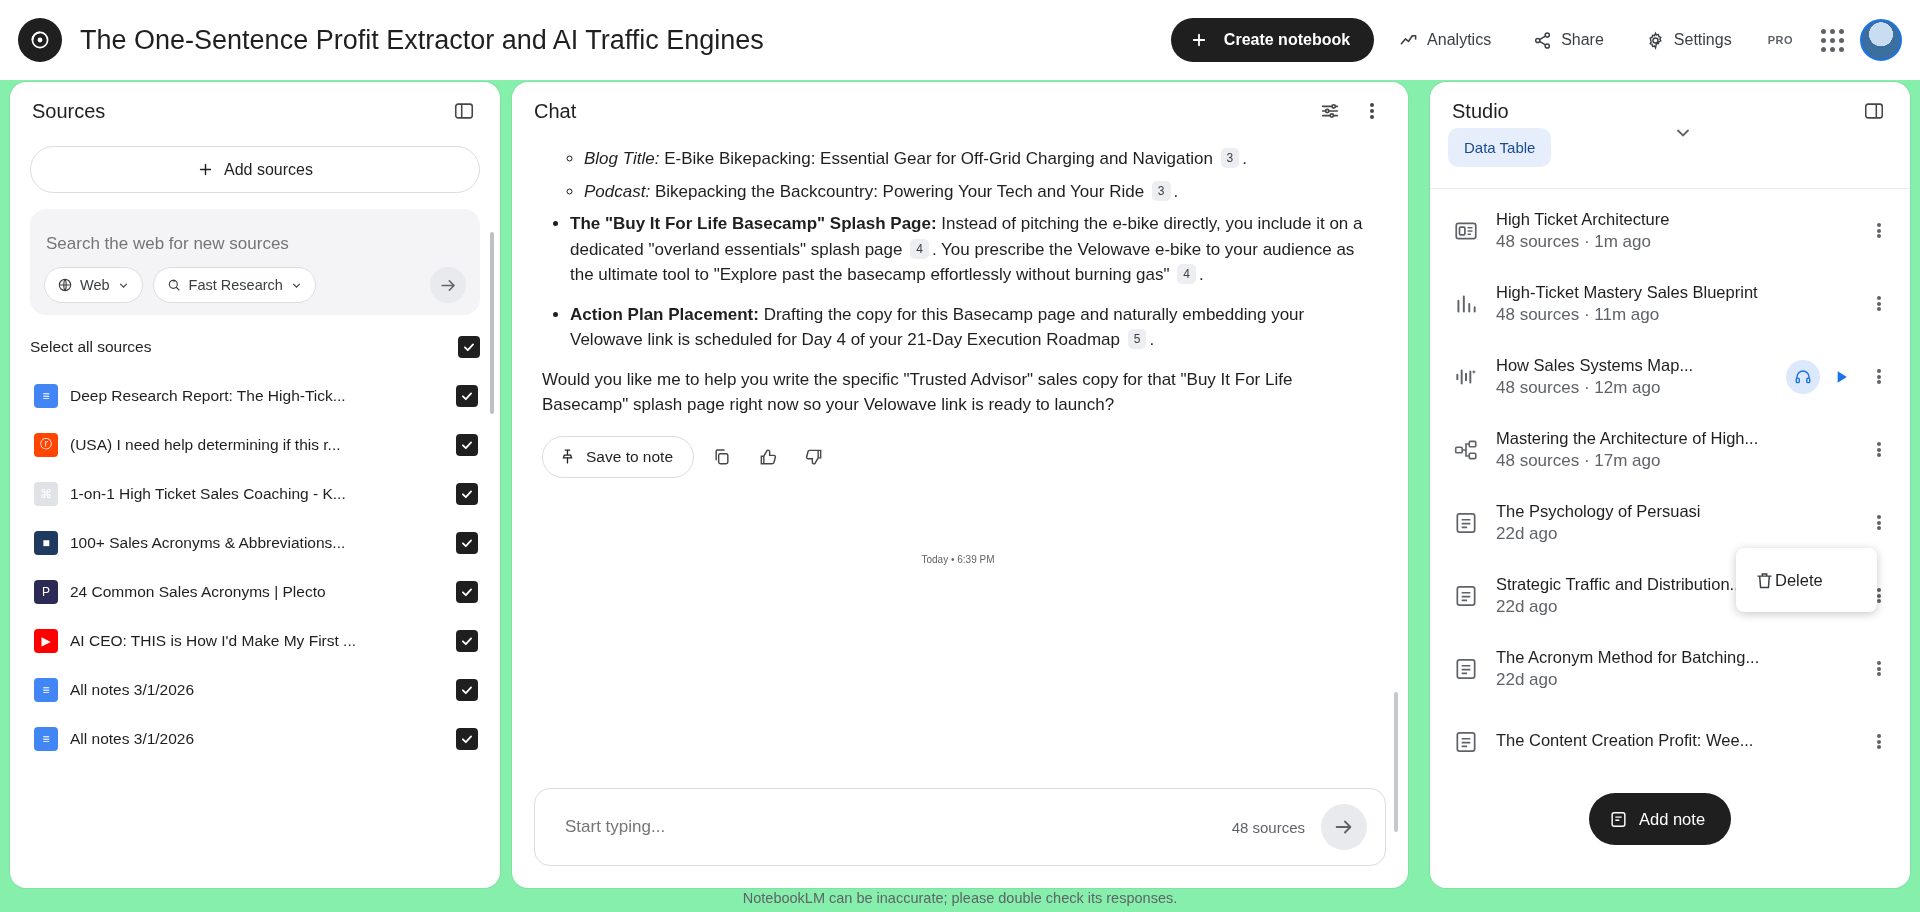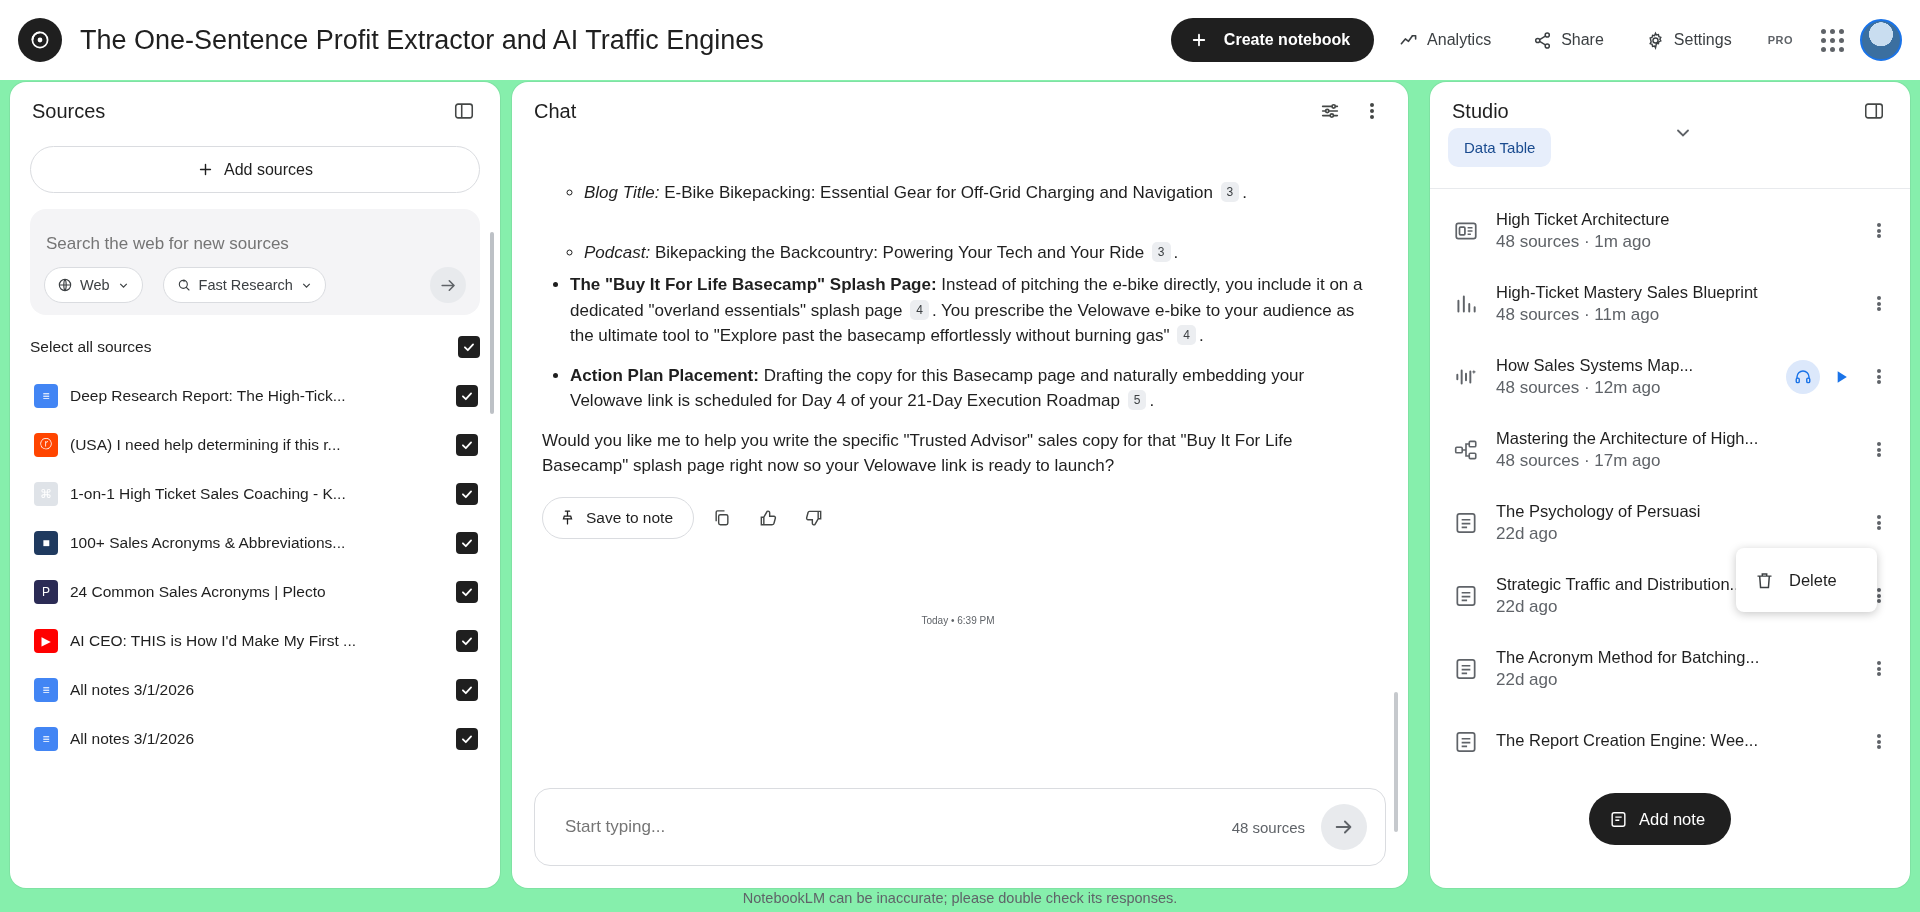--- a/index.html
+++ b/index.html
@@ -73,21 +73,21 @@
     font-size: 16px; color: #1f1f1f; cursor: pointer; background: #fff;
   }
   .search-box {
     margin: 16px 20px 0 20px; background: #f4f4f6; border-radius: 16px; padding: 12px 14px 12px 14px;
   }
   .search-row { display: flex; align-items: center; gap: 12px; height: 34px; flex-direction: column; }
   .search-input {
     border: none; background: transparent; outline: none; font-size: 17px;
     color: #5f6368; width: 100%; font-family: "Liberation Sans", sans-serif;
   }
-  .chip-row { display: flex; align-items: center; gap: 20px; margin-top: 12px; }
+  .chip-row { display: flex; align-items: center; gap: 10px; margin-top: 12px; }
   .chip {
     height: 36px; border: 1px solid #dadce0; background: #fff; border-radius: 999px;
     display: flex; align-items: center; gap: 7px; padding: 0 12px; font-size: 14.5px;
     color: #3c4043; cursor: pointer;
   }
   .go-btn {
     margin-left: auto; width: 36px; height: 36px; border-radius: 50%; background: #e8eaed;
     display: flex; align-items: center; justify-content: center; color: #5f6368; cursor: pointer;
   }
   .select-all-row {
@@ -118,21 +118,21 @@
   #chat-panel { left: 512px; top: 82px; width: 896px; height: 806px; }
   .chat-body {
     position: absolute; top: 58px; left: 0; width: 896px; height: 666px;
     overflow: hidden; padding: 6px 34px 0 30px;
   }
   .chat-body p { margin: 0 0 16px 0; }
   .msg { font-size: 17px; line-height: 1.5; color: #1f1f1f; }
   ul.bullets { margin: 0 0 6px 0; padding-left: 28px; }
   ul.bullets > li { margin-bottom: 14px; }
   ul.sub { list-style-type: circle; margin: 0 0 4px 0; padding-left: 42px; }
-  ul.sub > li { margin-bottom: 7px; margin-top: 34px; }
+  ul.sub > li { margin-bottom: 7px; }
   .cite {
     display: inline-block; background: #eceef1; color: #3c4043; border-radius: 5px;
     font-size: 12px; padding: 1px 6px; margin: 0 3px; vertical-align: 2px;
   }
   .chat-actions { display: flex; align-items: center; gap: 10px; margin-top: 18px; }
   .save-note-btn {
     height: 42px; border: 1px solid #dadce0; border-radius: 999px; background: #fff;
     display: flex; align-items: center; gap: 10px; padding: 0 20px 0 16px;
     font-size: 15.5px; color: #1f1f1f; cursor: pointer;
   }
@@ -181,21 +181,21 @@
     width: 34px; height: 34px; border-radius: 50%; display: flex; align-items: center;
     justify-content: center; cursor: pointer;
   }
   .round-sm.blue { background: #dce8fb; color: #1a73e8; }
   .kebab { width: 34px; height: 34px; display: flex; align-items: center; justify-content: center; cursor: pointer; border-radius: 50%; color: #5f6368;}
   .kebab i { width: 4px; height: 4px; background: #5f6368; border-radius: 50%; display: block; margin: 1.5px 0; }
 
   .ctx-menu {
     position: absolute; top: 548px; left: 1736px; width: 141px; height: 64px;
     background: #fff; border-radius: 8px; box-shadow: 0 2px 10px rgba(0,0,0,.22);
-    display: flex; align-items: center; gap: 14px; padding: 0 18px; z-index: 40; cursor: pointer;
+    display: flex; align-items: center; gap: 0; padding: 0 18px; z-index: 40; cursor: pointer;
   }
   .ctx-menu span { font-size: 16.5px; color: #1f1f1f; }
 
   .add-note-fab {
     position: absolute; top: 793px; left: 1589px; height: 52px; background: #1f1f1f;
     color: #fff; border-radius: 999px; display: flex; align-items: center; gap: 11px;
     padding: 0 26px 0 20px; font-size: 16.5px; cursor: pointer; z-index: 30;
   }
 
   .footer-note {
@@ -691,21 +691,21 @@
           </div>
         </div>
         <div class="studio-item">
           <div class="studio-ico">
             <svg width="26" height="26" viewBox="0 0 24 24" fill="none" stroke="#5f6368" stroke-width="1.6">
               <rect x="4" y="3.5" width="16" height="17" rx="2"></rect>
               <path d="M8 9h8M8 12.5h8M8 16h5"></path>
             </svg>
           </div>
           <div class="studio-texts">
-            <div class="studio-name">The Report Creation Engine: Wee...</div>
+            <div class="studio-name">The Content Creation Profit: Wee...</div>
             <div class="studio-sub"></div>
           </div>
           <div class="studio-item-actions">
             <div class="kebab">
               <div>
                 <i></i>
                 <i></i>
                 <i></i>
               </div>
             </div>

